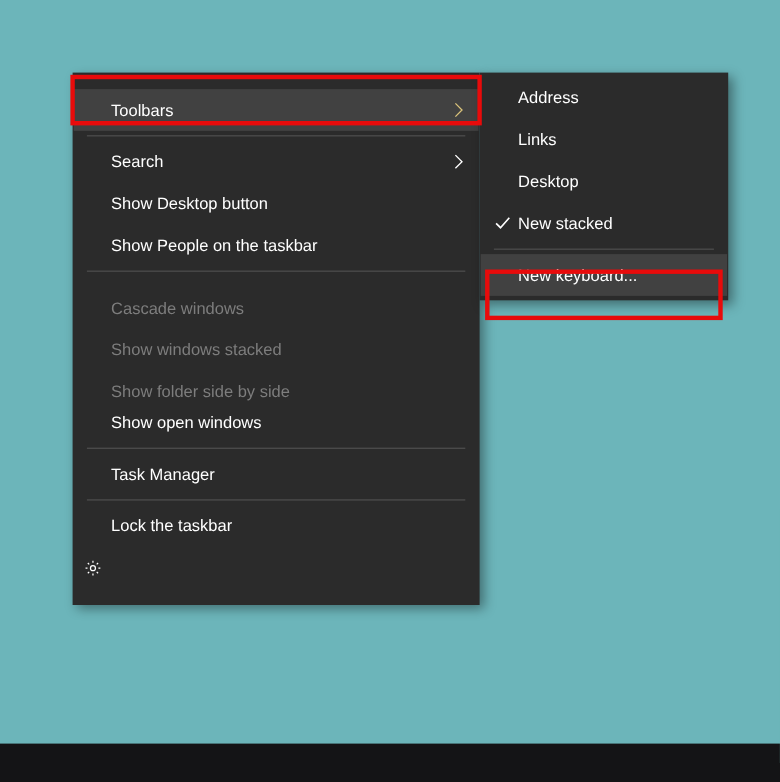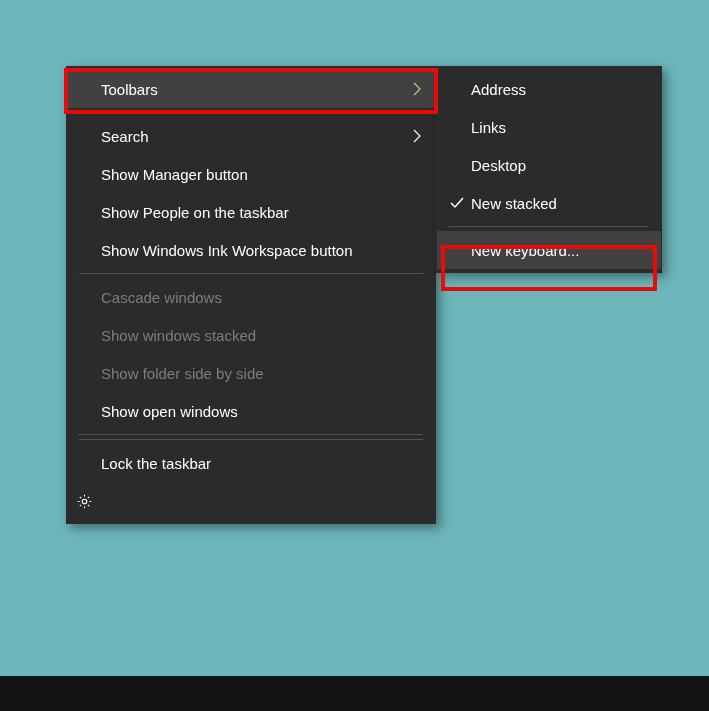--- a/index.html
+++ b/index.html
@@ -25,21 +25,21 @@
       background: #141416;
     }
     .menu-main {
       position: absolute;
       left: 66px;
       top: 66px;
       width: 370px;
       background: #2b2b2b;
       color: #fff;
       box-shadow: 4px 4px 10px rgba(0,0,0,0.4);
-      padding: 4px 1px;
+      padding: 15px 1px;
     }
     .menu-sub {
       position: absolute;
       left: 436px;
       top: 66px;
       width: 226px;
       background: #2b2b2b;
       color: #fff;
       box-shadow: 4px 4px 10px rgba(0,0,0,0.4);
       padding: 4px 1px;
@@ -52,20 +52,21 @@
       padding-right: 14px;
       color: #fff;
       cursor: default;
       position: relative;
     }
     .menu-item.hover {
       background: #414141;
     }
     .menu-item.disabled {
       color: #7d7d7d;
+      align-items: flex-end;
     }
     .menu-item .label {
       flex: 1;
       font-size: 15px;
     }
     .menu-sep {
       height: 1px;
       background: #535353;
       margin: 4px 12px;
     }
@@ -140,31 +141,28 @@
   <div class="menu-item">
     <span class="label">Search</span>
     <span class="chevron">
       <svg width="8" height="14" viewBox="0 0 8 14">
           <path d="M1 1 L7 7 L1 13" fill="none" stroke-width="1.2"></path>
         </svg>
     </span>
   </div>
 
   <div class="menu-item">
-    <span class="label">Show Manager button</span>
+    <span class="label">Show Desktop button</span>
   </div>
 
 
   <div class="menu-item">
     <span class="label">Show People on the taskbar</span>
   </div>
 
-  <div class="menu-item">
-    <span class="label">Show Windows Ink Workspace button</span>
-  </div>
 
 
   <div class="menu-sep"></div>
 
   <div class="menu-item disabled">
     <span class="label">Cascade windows</span>
   </div>
 
   <div class="menu-item disabled">
     <span class="label">Show windows stacked</span>
@@ -173,20 +171,23 @@
   <div class="menu-item disabled">
     <span class="label">Show folder side by side</span>
   </div>
 
   <div class="menu-item">
     <span class="label">Show open windows</span>
   </div>
 
   <div class="menu-sep"></div>
 
+  <div class="menu-item">
+    <span class="label">Task Manager</span>
+  </div>
 
   <div class="menu-sep"></div>
 
   <div class="menu-item">
     <span class="label">Lock the taskbar</span>
   </div>
 
   <div class="menu-item">
     <span class="left-icon">
       <svg width="17" height="17" viewBox="0 0 24 24" fill="none" stroke="#ffffff" stroke-width="1.6">

